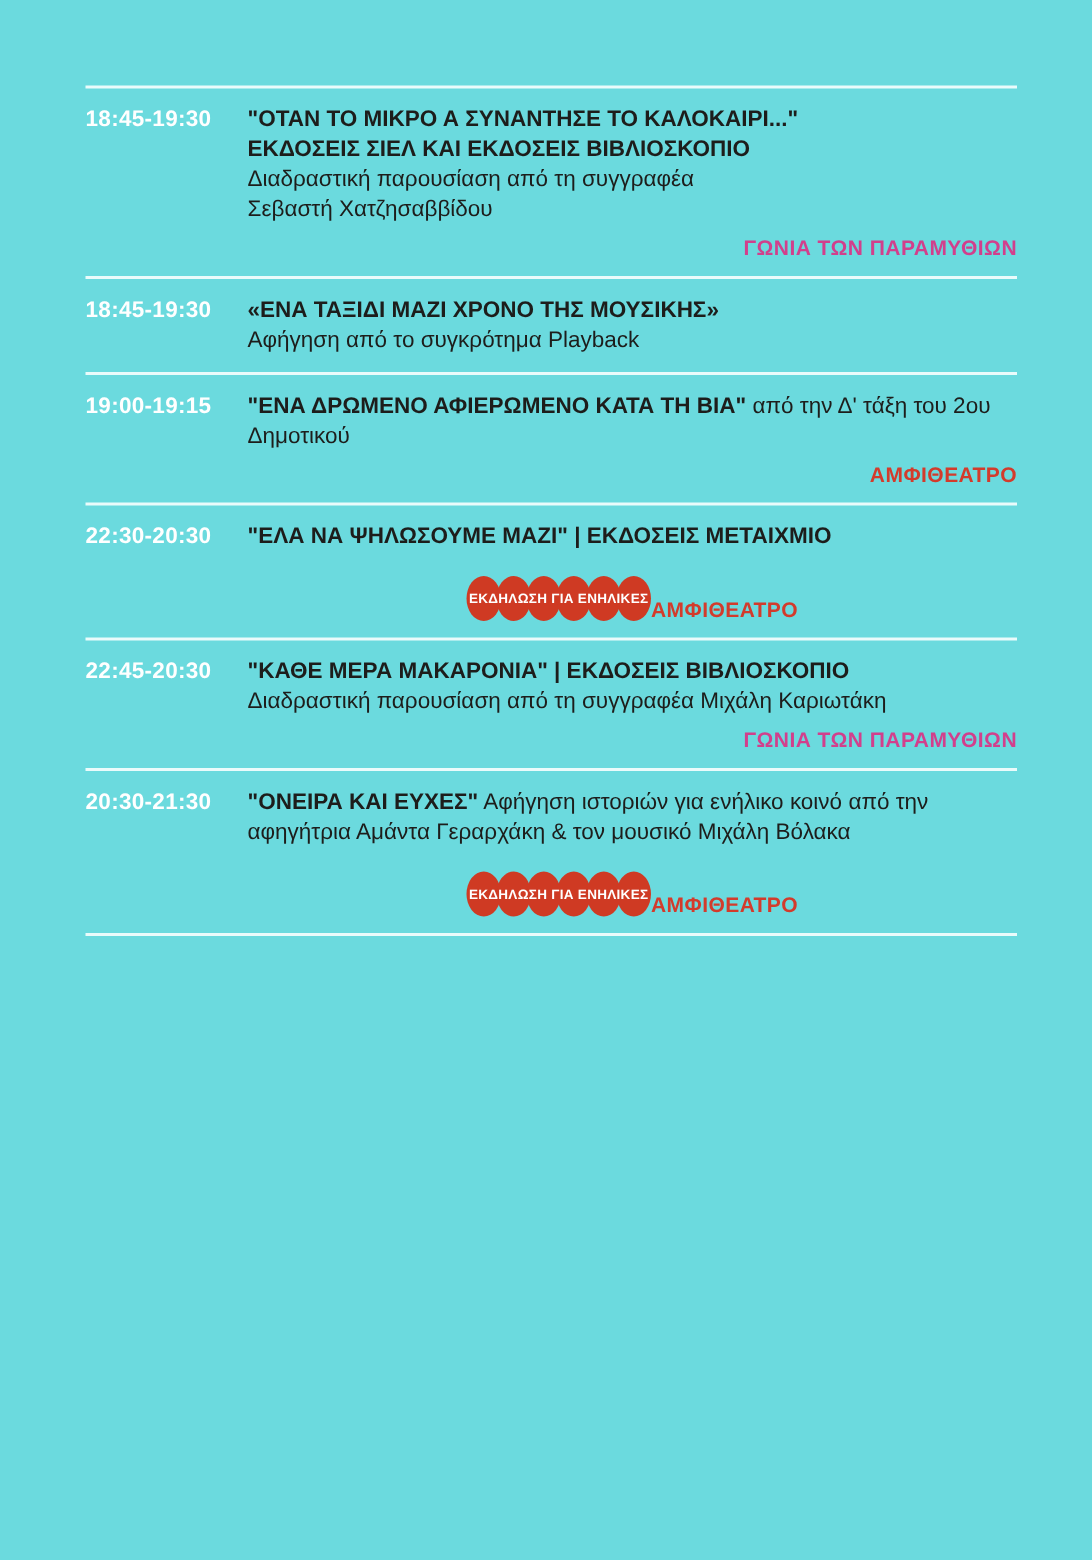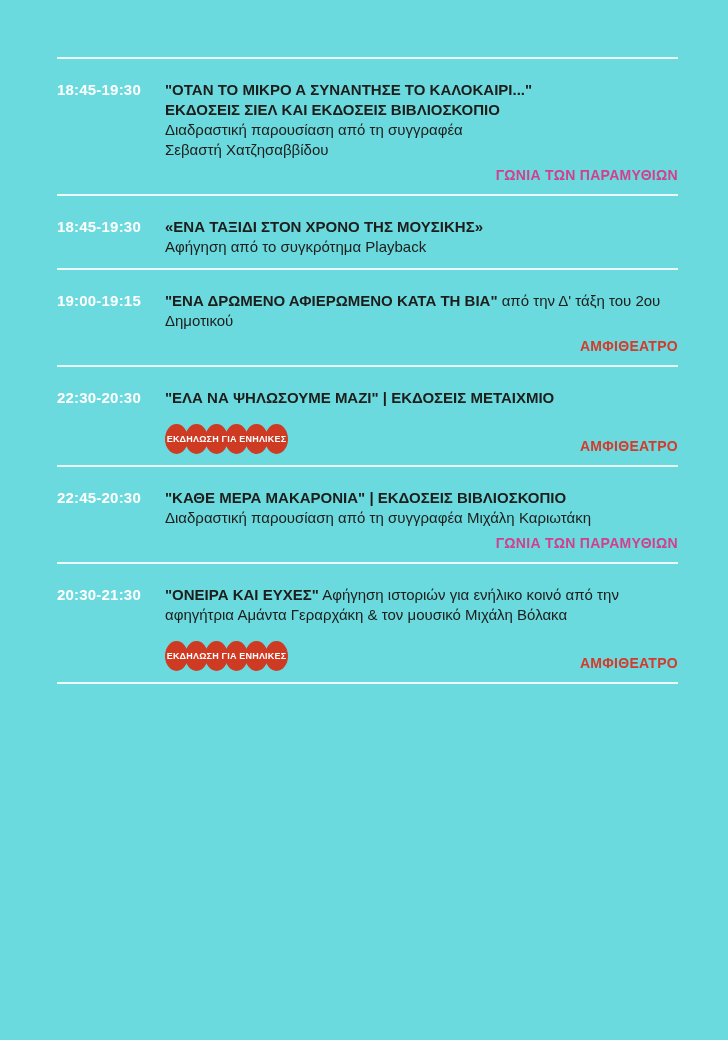--- a/index.html
+++ b/index.html
@@ -21,21 +21,21 @@
     color: var(--text-dark);
     overflow: hidden;
   }
   .schedule {
     margin: 57px 50px 0 57px;
     border-bottom: 2px solid var(--divider);
   }
   .event {
     display: flex;
     border-top: 2px solid var(--divider);
-    padding: 21px 0 11px 0;
+    padding: 11px 0 11px 0;
   }
   .time {
     flex: 0 0 108px;
     color: var(--text-white);
     font-weight: bold;
     font-size: 15px;
     line-height: 20px;
     letter-spacing: 0.2px;
   }
   .event-body { flex: 1 1 auto; min-width: 0; }
@@ -47,21 +47,21 @@
     color: var(--text-dark);
   }
   .title .b { font-weight: bold; }
   .footer-row {
     display: flex;
     justify-content: flex-end;
     align-items: flex-end;
     margin-top: 7px;
   }
   .footer-row.with-badge {
-    justify-content: space-between;
+    justify-content: center;
     margin-top: 16px;
   }
   .venue {
     font-weight: bold;
     font-size: 14px;
     line-height: 16px;
     letter-spacing: 0.3px;
     white-space: nowrap;
   }
   .venue--pink  { color: var(--venue-pink); }
@@ -106,21 +106,21 @@
 Σεβαστή Χατζησαββίδου</p>
       <div class="footer-row">
         <span class="venue venue--pink">ΓΩΝΙΑ ΤΩΝ ΠΑΡΑΜΥΘΙΩΝ</span>
       </div>
     </div>
   </section>
 
   <section class="event">
     <div class="time">18:45-19:30</div>
     <div class="event-body">
-      <p class="title"><span class="b">«ΕΝΑ ΤΑΞΙΔΙ ΣΤΟΝ ΧΡΟΝΟ ΤΗΣ ΜΟΥΣΙΚΗΣ»</span><span></span></p>
+      <p class="title"><span class="b">«ΕΝΑ ΤΑΞΙΔΙ ΜΑΖΙ ΧΡΟΝΟ ΤΗΣ ΜΟΥΣΙΚΗΣ»</span><span></span></p>
       <p class="desc">Αφήγηση από το συγκρότημα Playback</p>
     </div>
   </section>
 
   <section class="event">
     <div class="time">19:00-19:15</div>
     <div class="event-body">
       <p class="title"><span class="b">"ΕΝΑ ΔΡΩΜΕΝΟ ΑΦΙΕΡΩΜΕΝΟ ΚΑΤΑ ΤΗ ΒΙΑ"</span><span> από την Δ' τάξη του 2ου Δημοτικού</span></p>
       <div class="footer-row">
         <span class="venue venue--red">ΑΜΦΙΘΕΑΤΡΟ</span>

